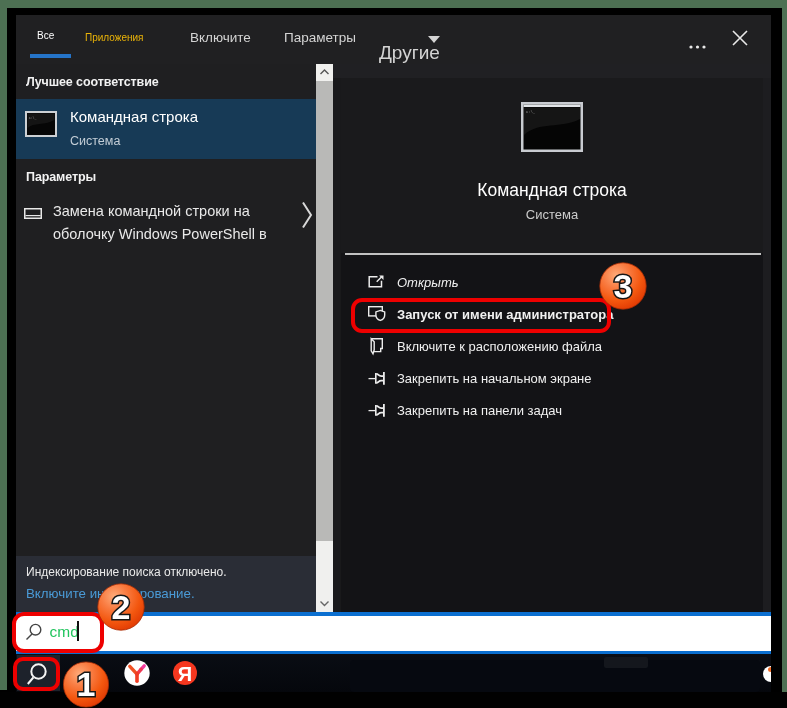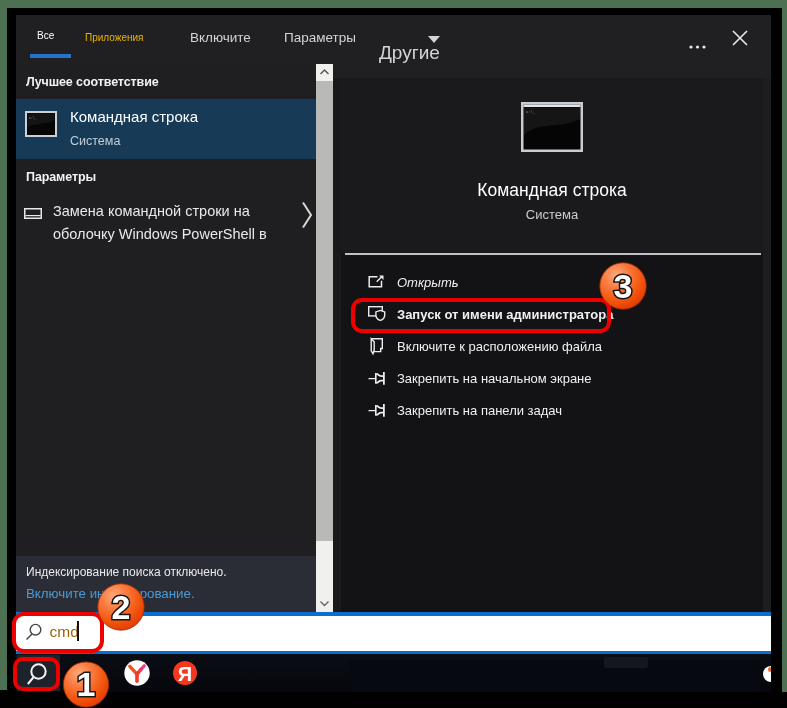--- a/index.html
+++ b/index.html
@@ -150,21 +150,21 @@
 </div>
 
 <div class="abs" style="left:16px;top:612px;width:755px;height:42px;background:#0b6fd0;"></div>
 <div class="abs" style="left:16px;top:615.5px;width:755px;height:35.5px;background:#ffffff;"></div>
 <div class="abs" style="left:25px;top:623px;">
   <svg width="18" height="18" viewBox="0 0 18 18">
     <circle cx="10.5" cy="6.7" r="5.3" fill="none" stroke="#444" stroke-width="1.4"></circle>
     <line x1="7" y1="10.9" x2="1.5" y2="16.5" stroke="#444" stroke-width="1.4"></line>
   </svg>
 </div>
-<div class="abs" style="left:49.5px;top:623px;font-size:15.5px;color:#a16207;">cmd</div>
+<div class="abs" style="left:49.5px;top:623px;font-size:15.5px;color:#22c55e;">cmd</div>
 <div class="abs" style="left:77px;top:621px;width:1.6px;height:20px;background:#111;"></div>
 
 <div class="abs" style="left:7px;top:654px;width:775px;height:38px;background:linear-gradient(#0a0d14,#05070c);"></div>
 <div class="abs" style="left:350px;top:660px;width:410px;height:32px;background:#060910;border-radius:4px;"></div>
 <div class="abs" style="left:604px;top:657px;width:44px;height:11px;background:#14171d;border-radius:2px;"></div>
 
 <div class="abs" style="left:17px;top:655px;width:43px;height:36px;background:#1d222b;"></div>
 <div class="abs" style="left:27px;top:660px;">
   <svg width="24" height="26" viewBox="0 0 24 26">
     <circle cx="11.5" cy="11.5" r="7.2" fill="none" stroke="#f5f5f5" stroke-width="2"></circle>

